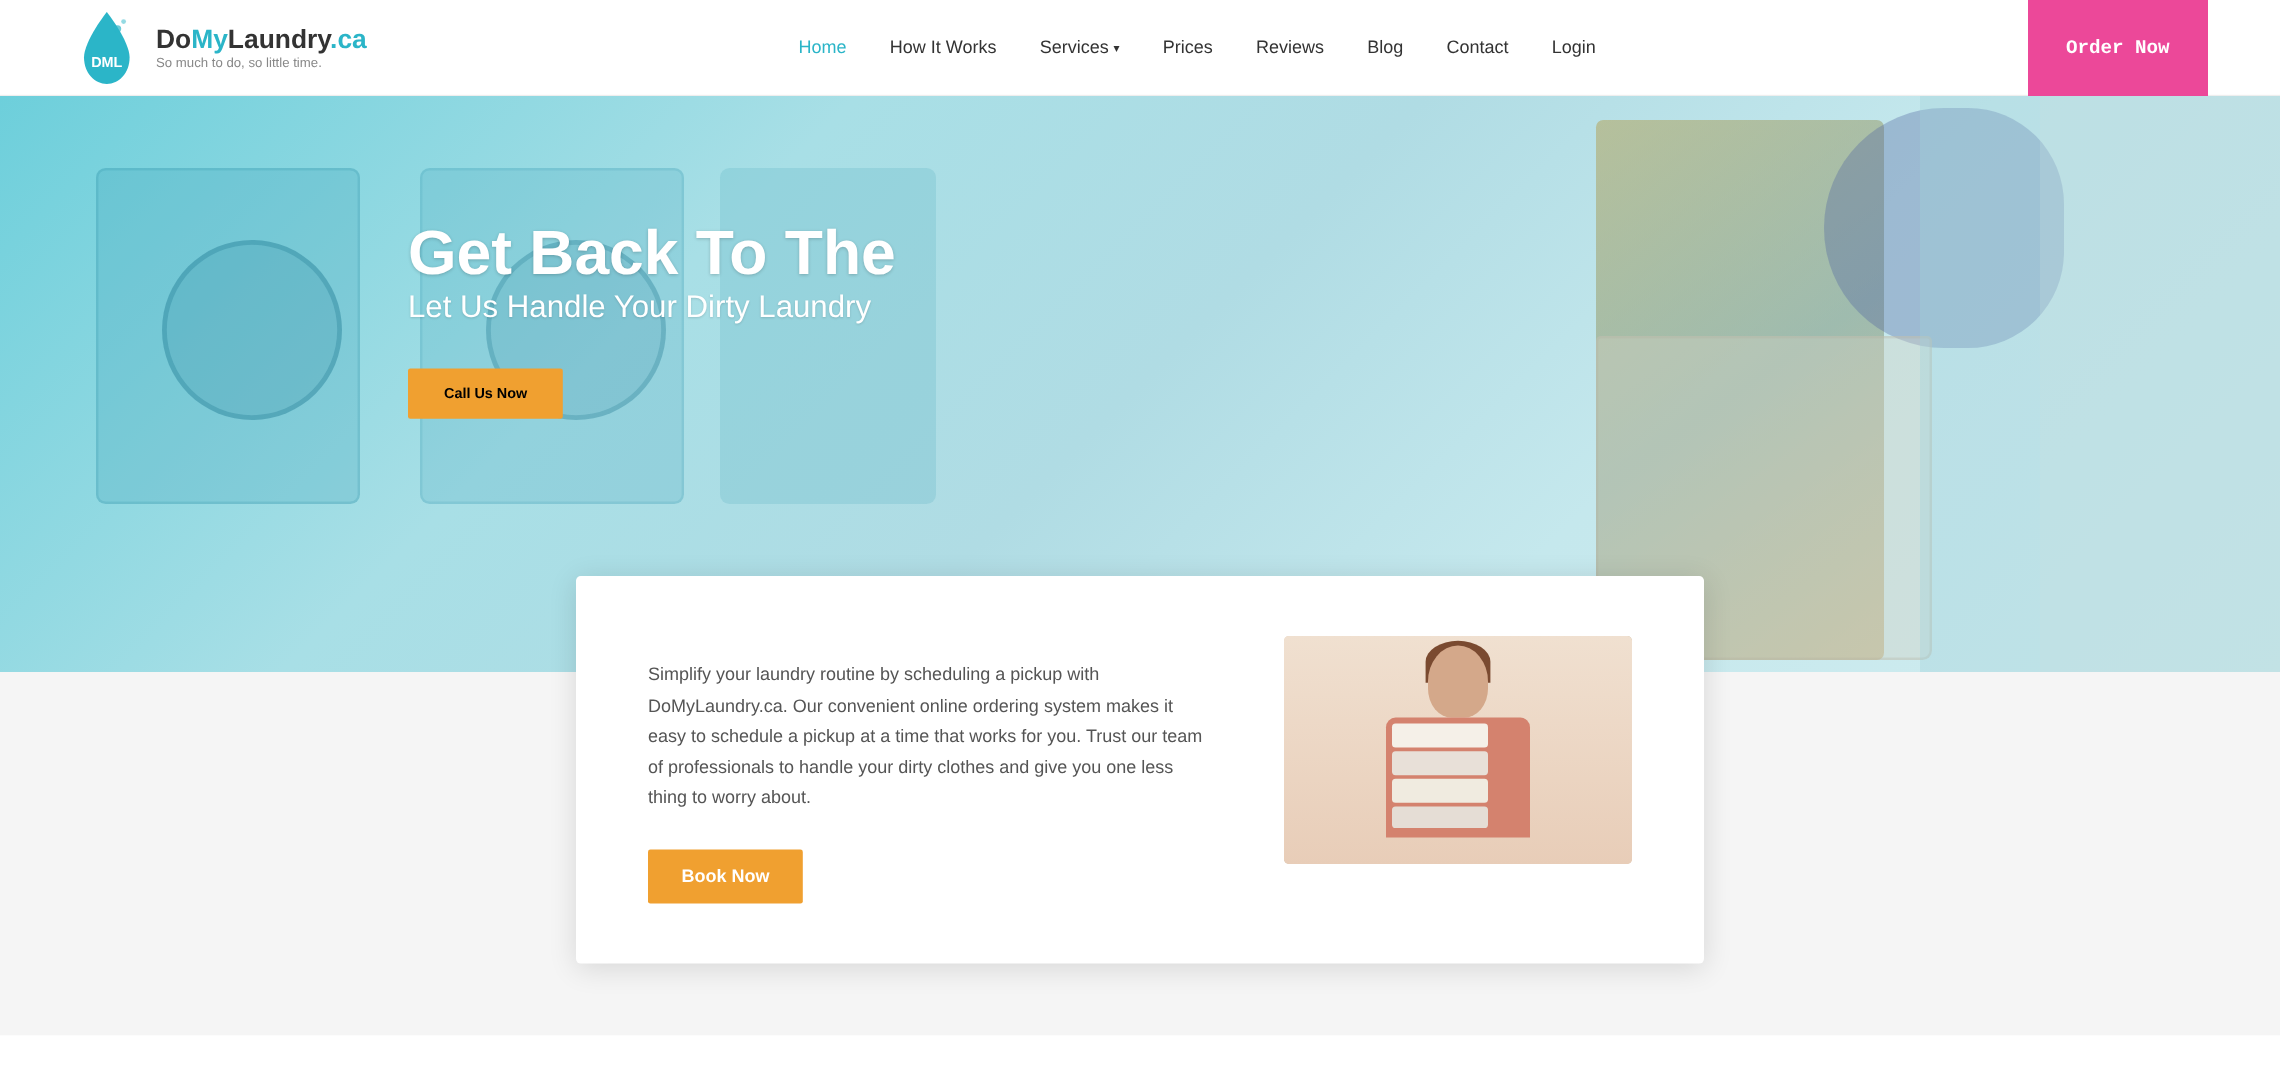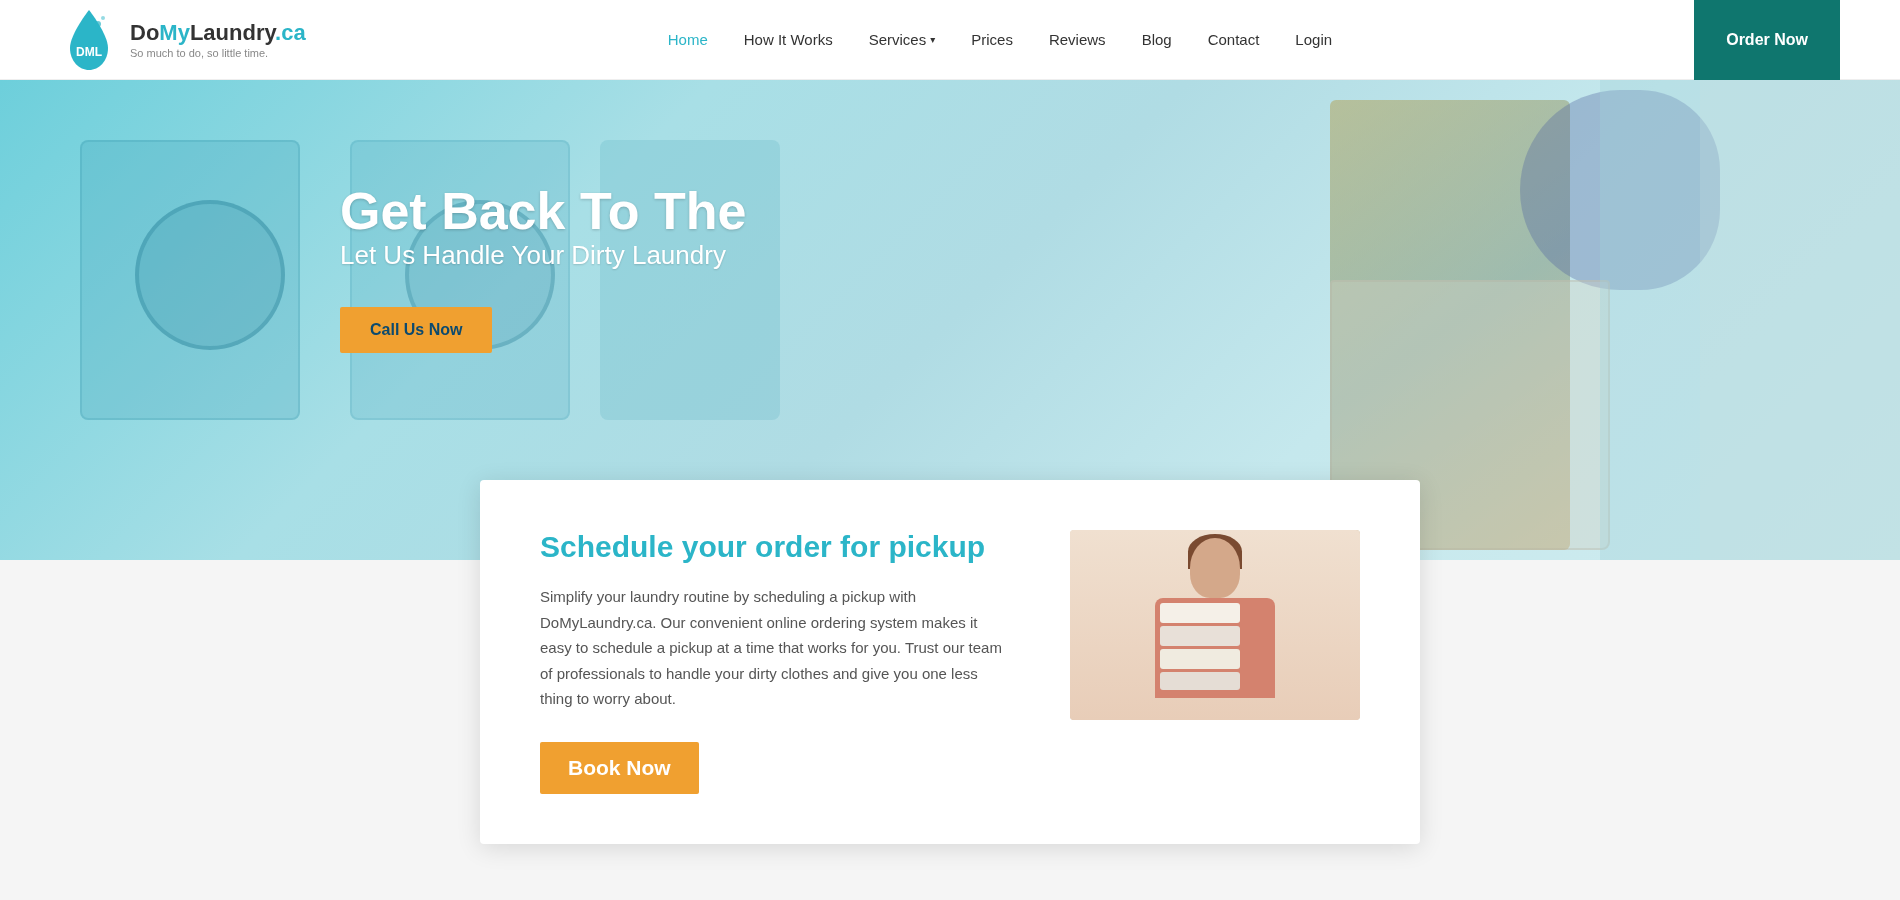--- a/index.html
+++ b/index.html
@@ -63,28 +63,29 @@
     .services-link {
       display: flex;
       align-items: center;
       gap: 4px;
     }
     .chevron {
       font-size: 10px;
       color: #333;
     }
     .order-btn {
-      background: #0f766e;
+      background: #ec4899;
       color: #fff;
       border: none;
       padding: 26px 32px;
       font-size: 16px;
       font-weight: 700;
       cursor: pointer;
       height: 80px;
+      font-family: Liberation Mono, monospace;
     }
 
     
     .hero {
       position: relative;
       width: 100%;
       height: 480px;
       overflow: hidden;
     }
     .hero-bg {
@@ -109,24 +110,24 @@
     .hero-subtitle {
       font-size: 26px;
       font-weight: 400;
       color: #fff;
       text-shadow: 0 1px 2px rgba(0,0,0,0.15);
       max-width: 480px;
     }
     .hero-btn {
       margin-top: 36px;
       background: #f0a030;
-      color: #0c4a6e;
+      color: #000000;
       border: none;
       padding: 14px 30px;
-      font-size: 16px;
+      font-size: 12px;
       font-weight: 700;
       cursor: pointer;
       border-radius: 2px;
     }
 
     
     .card-section {
       position: relative;
       z-index: 5;
       margin: -80px auto 0;
@@ -154,21 +155,21 @@
       line-height: 1.7;
       max-width: 540px;
       margin-top: 20px;
     }
     .card-btn {
       margin-top: 30px;
       background: #f0a030;
       color: #fff;
       border: none;
       padding: 14px 28px;
-      font-size: 21px;
+      font-size: 15px;
       font-weight: 700;
       cursor: pointer;
       border-radius: 2px;
     }
     .card-image {
       width: 290px;
       height: 190px;
       flex-shrink: 0;
       background: linear-gradient(135deg, #e8d5c0 0%, #d4c4b0 40%, #c8b898 60%, #e0cdb8 100%);
       border-radius: 4px;
@@ -317,21 +318,20 @@
       <span>Get Back To The</span><br>
     </div>
     <div class="hero-subtitle">Let Us Handle Your Dirty Laundry</div>
     <button class="hero-btn">Call Us Now</button>
   </div>
 </div>
 
 <div class="below-hero">
   <div class="card-section">
     <div class="card-content">
-      <div class="card-title">Schedule your order for pickup</div>
       <div class="card-text">Simplify your laundry routine by scheduling a pickup with DoMyLaundry.ca. Our convenient online ordering system makes it easy to schedule a pickup at a time that works for you. Trust our team of professionals to handle your dirty clothes and give you one less thing to worry about.</div>
       <button class="card-btn">Book Now</button>
     </div>
     <div class="card-image">
 
       <div class="person-silhouette"></div>
       <div class="person-hair"></div>
       <div class="person-head"></div>
       <div class="person-body"></div>
       <div class="towels-group">

